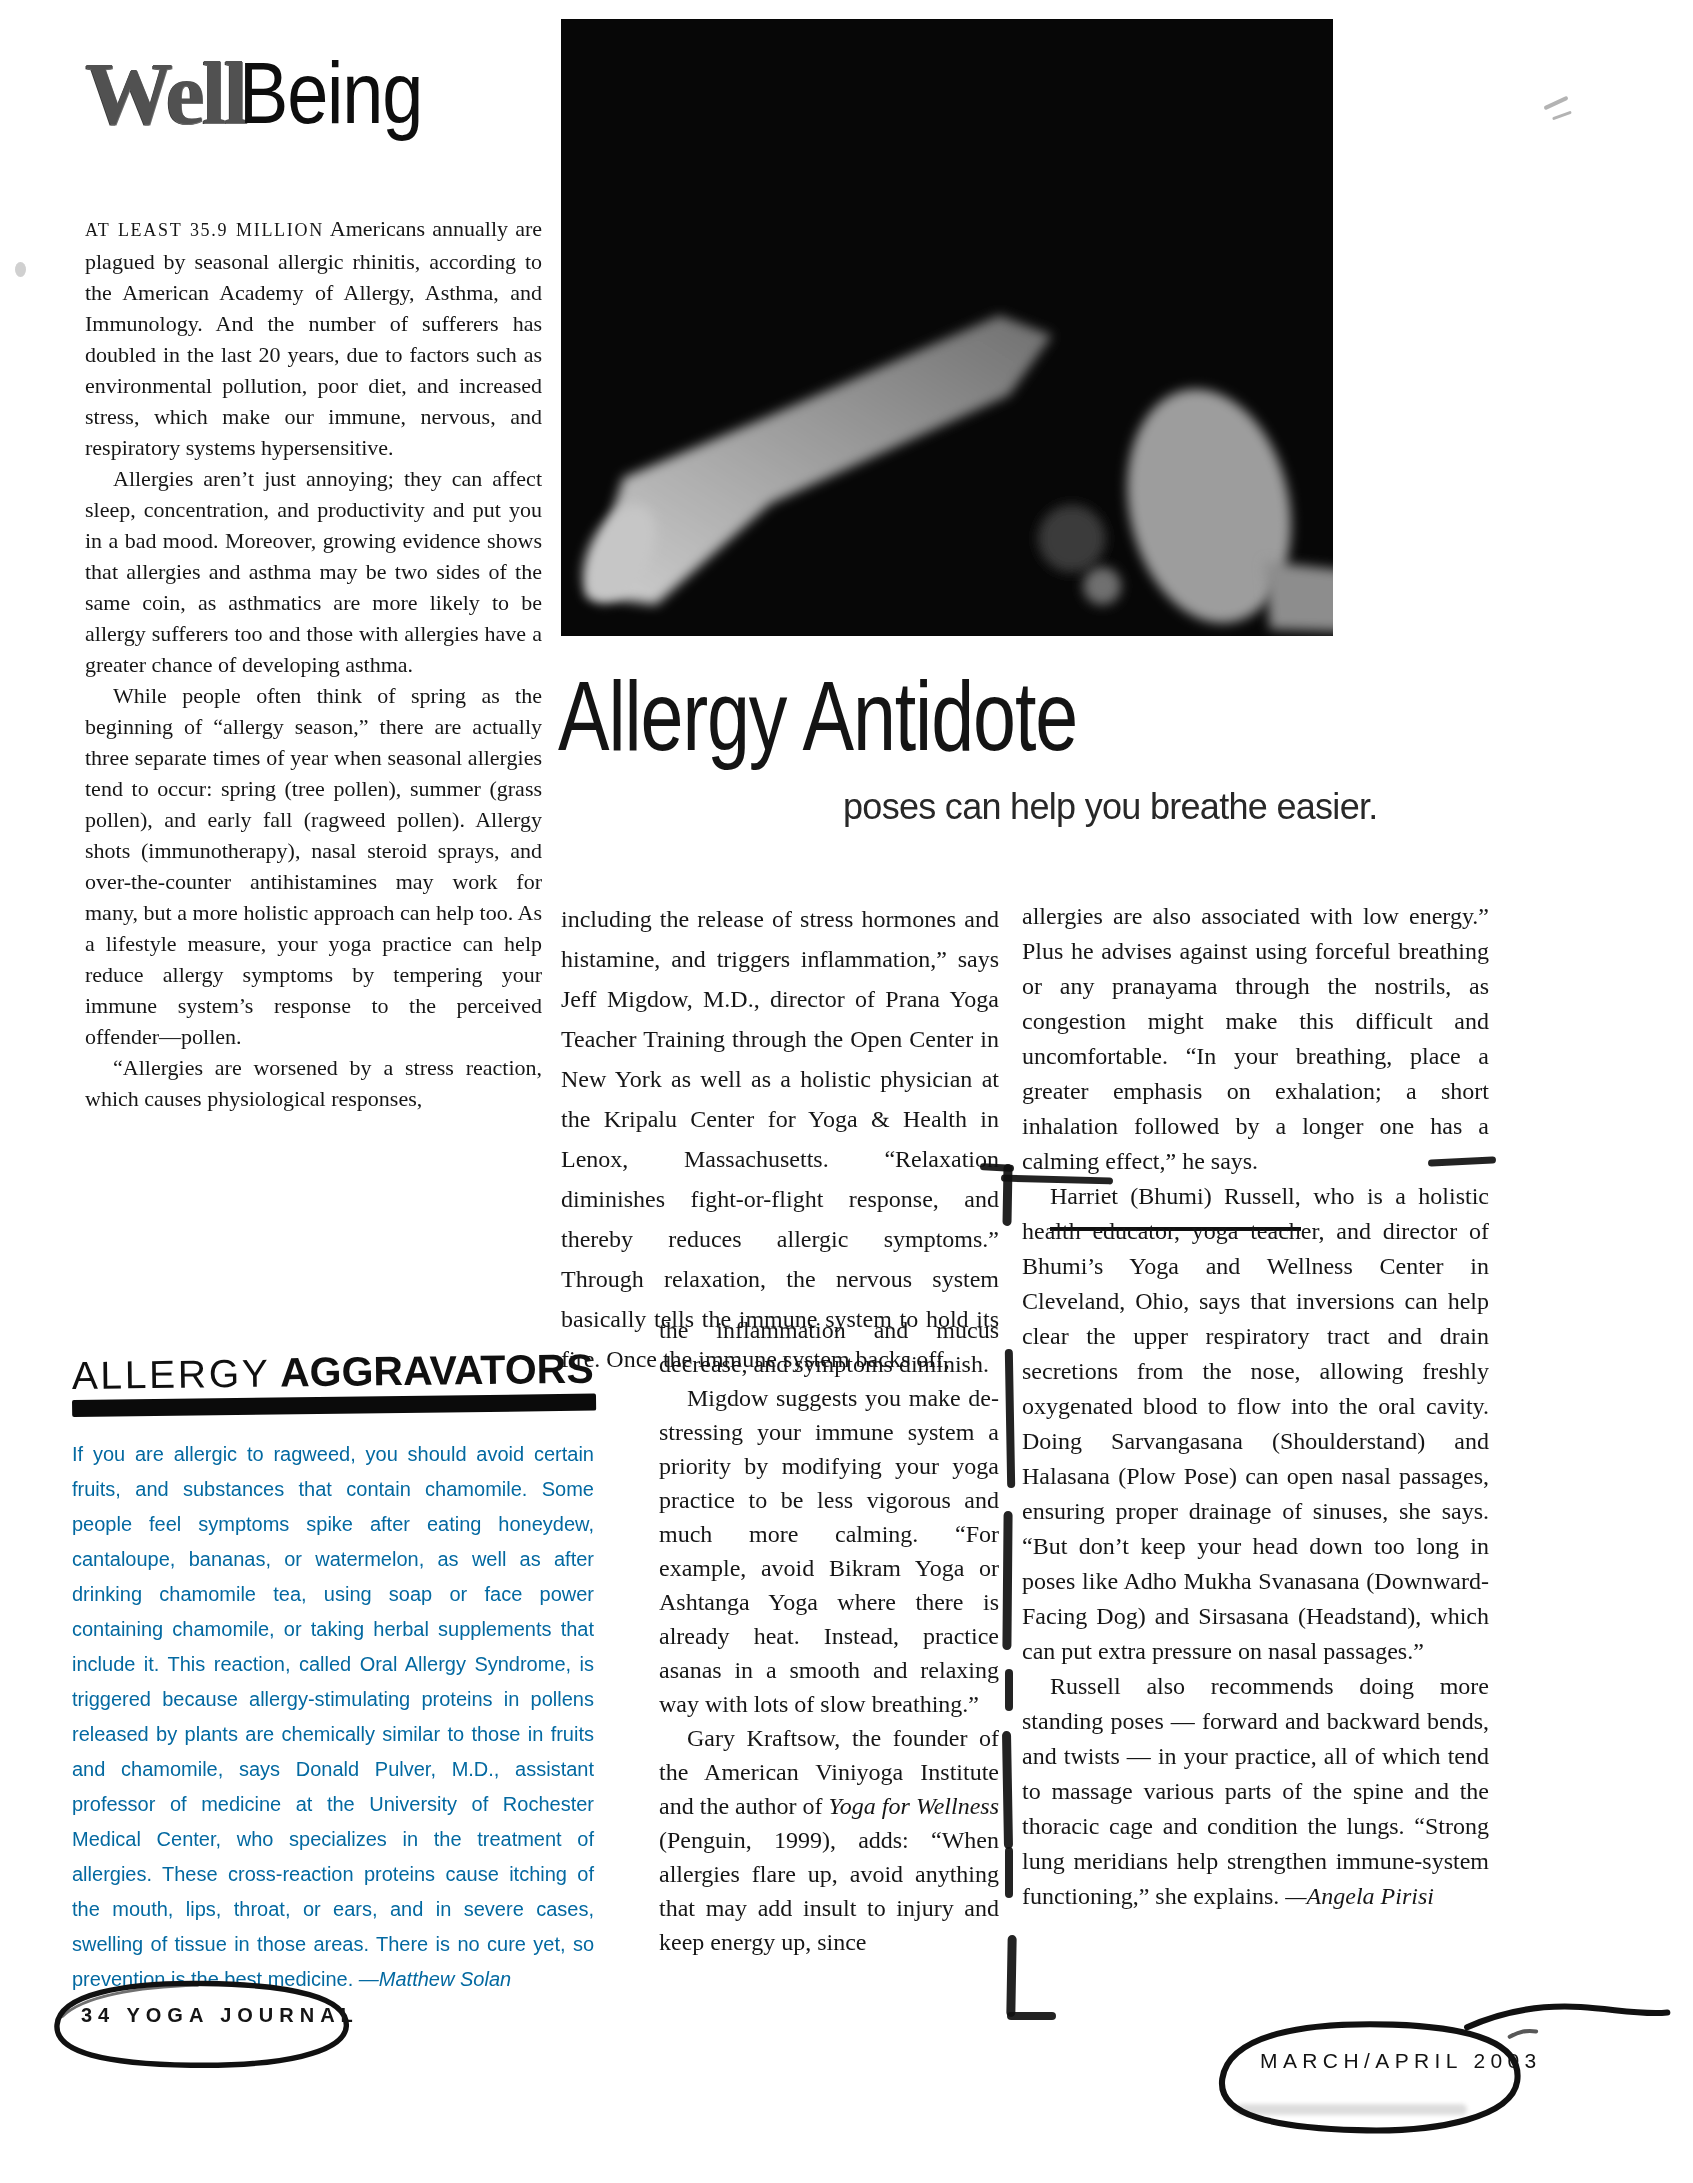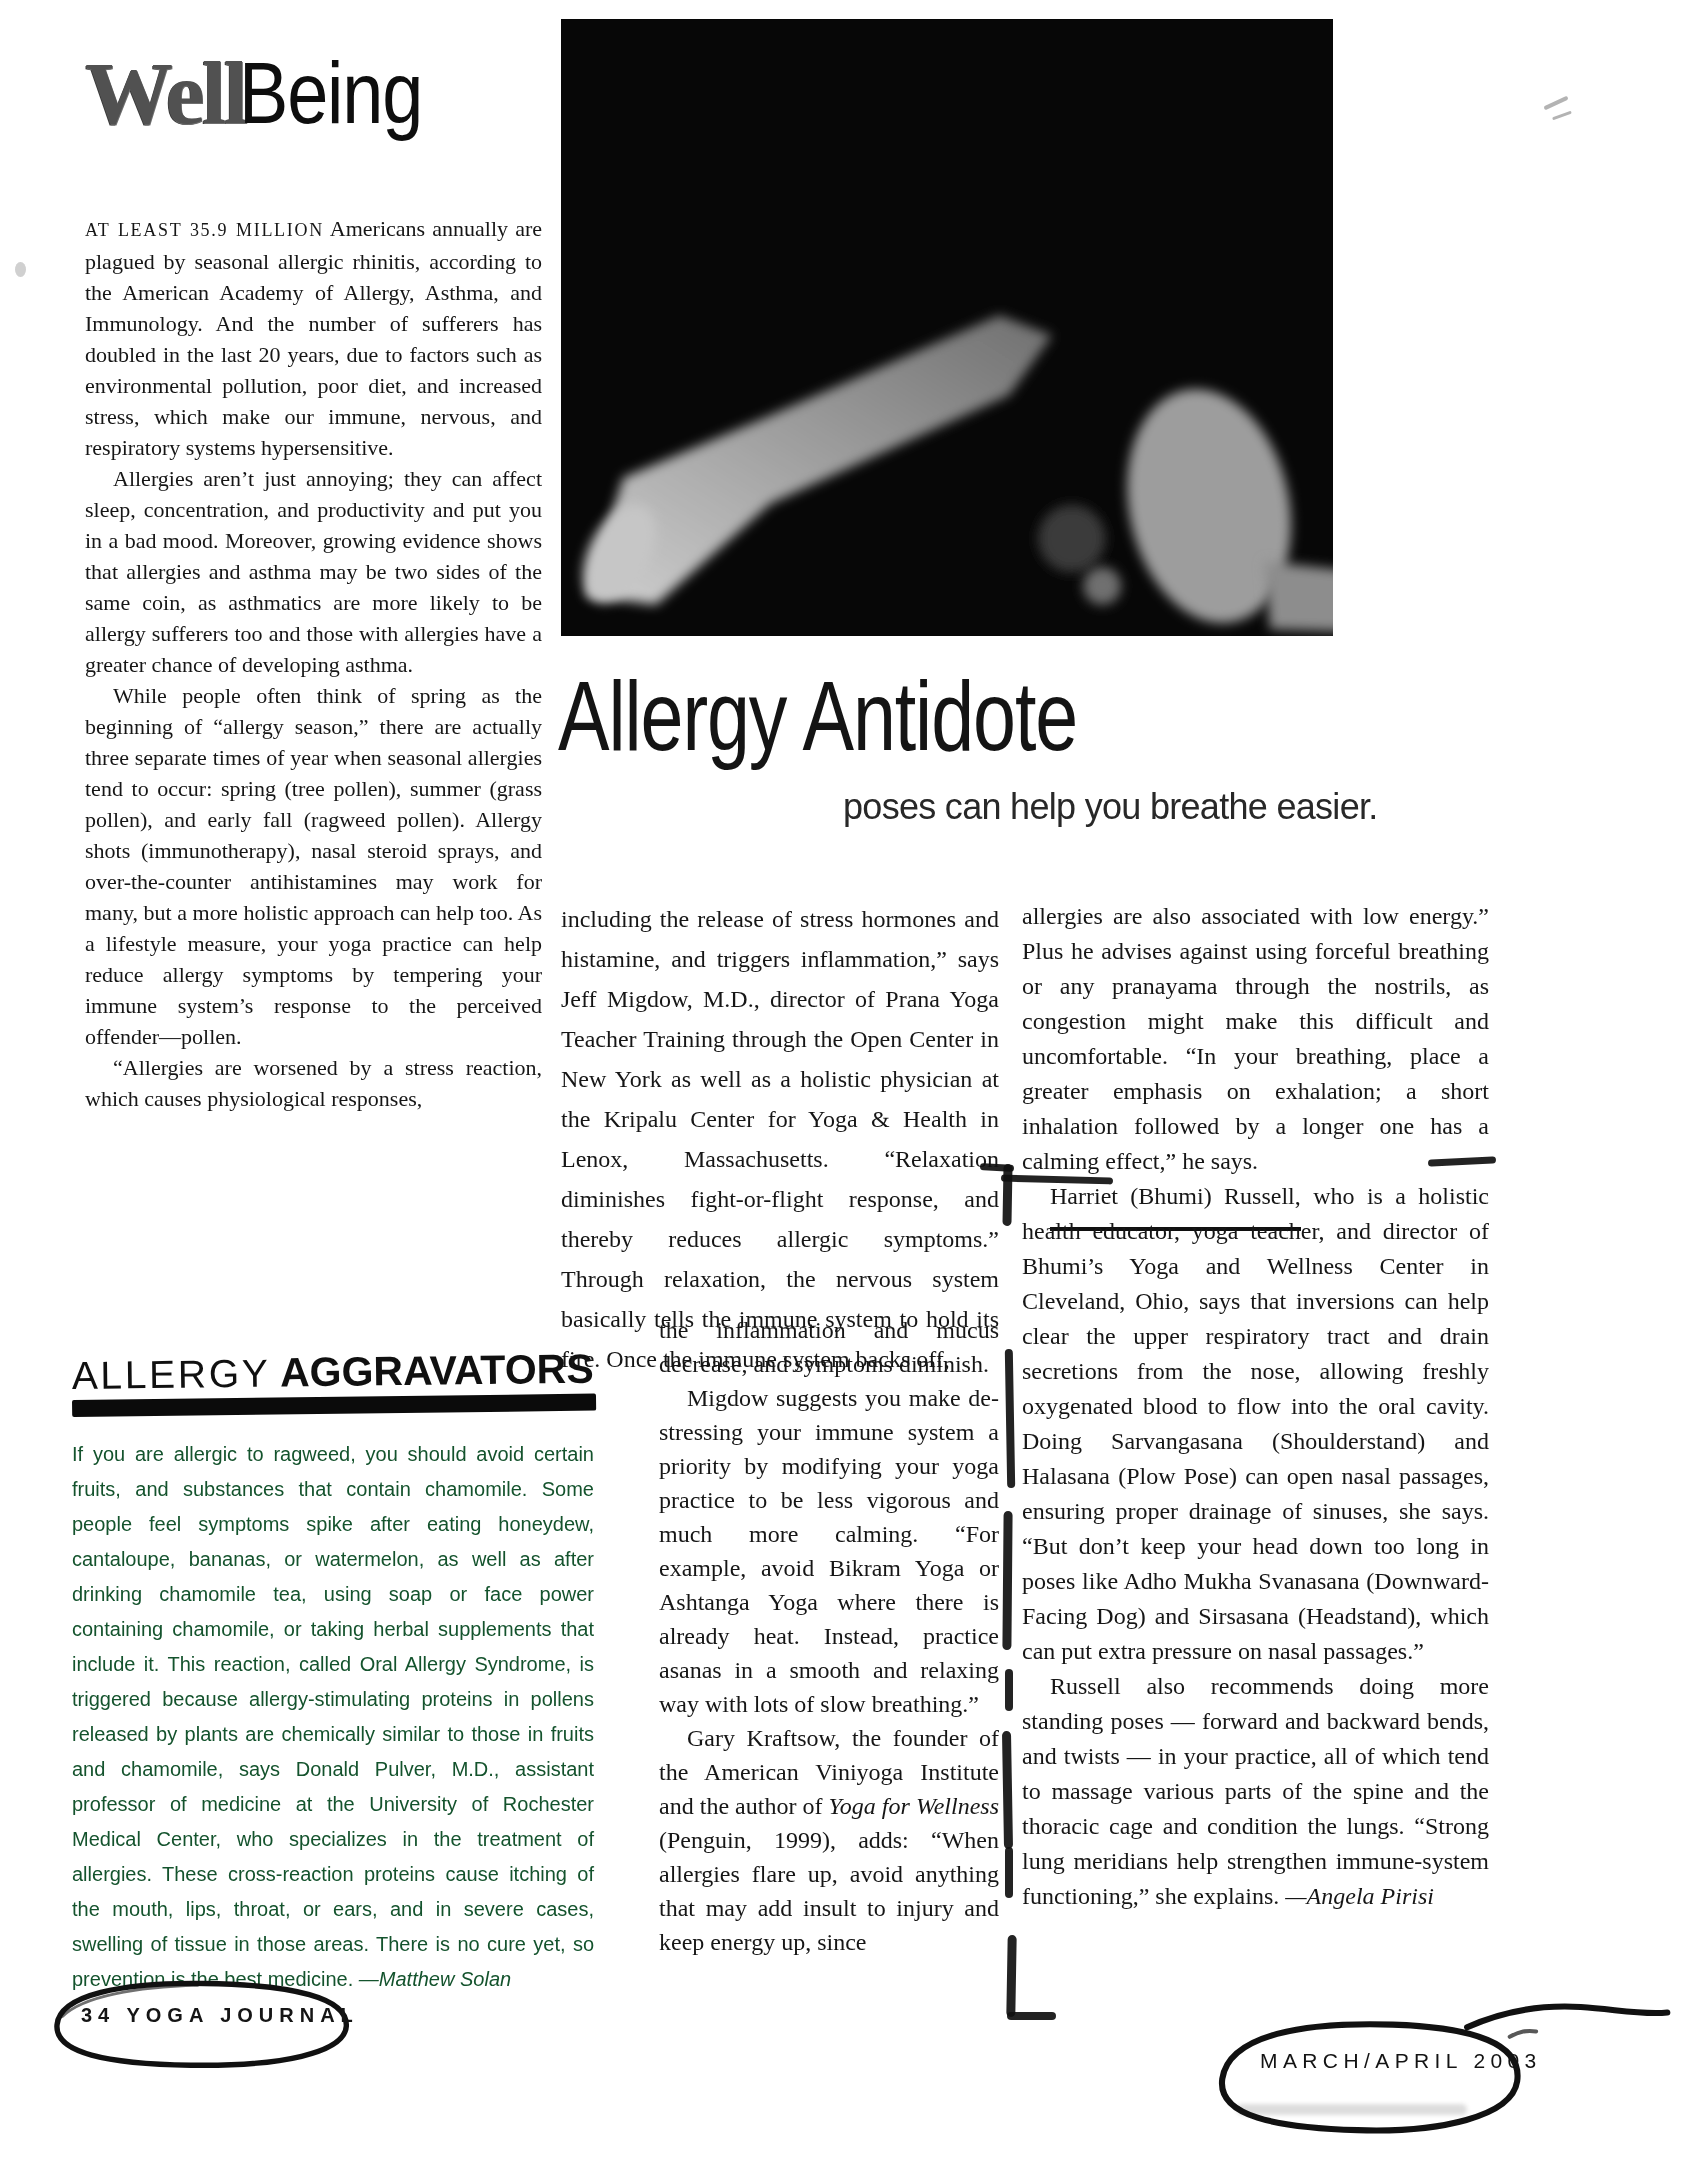--- a/index.html
+++ b/index.html
@@ -68,21 +68,21 @@
   }
   .sidebar-title .t-light{font-size:39px;font-weight:400;letter-spacing:2.7px;}
   .sidebar-title .t-bold{font-size:41px;font-weight:700;letter-spacing:0px;margin-left:9.5px;}
   .sidebar-bar{
     width:524px;height:17px;background:#0b0b0b;margin-top:1.4px;
     transform:rotate(-0.7deg);transform-origin:left top;border-radius:2px;
   }
   .sidebar-body{
     margin-top:20px;width:522px;
     font-family:"Liberation Sans", sans-serif;
-    font-size:20px;line-height:35px;color:#14532d;text-align:justify;
+    font-size:20px;line-height:35px;color:#0369a1;text-align:justify;
   }
   
   .footer-left{position:absolute;left:42px;top:1976px;width:318px;height:98px;}
   .footer-left .label{
     position:absolute;left:39px;top:28px;
     font-family:"Liberation Sans", sans-serif;
     font-size:20px;font-weight:700;letter-spacing:6px;color:#151515;white-space:nowrap;
   }
   .footer-right{position:absolute;left:1202px;top:1996px;width:491px;height:156px;}
   .footer-right .label{

